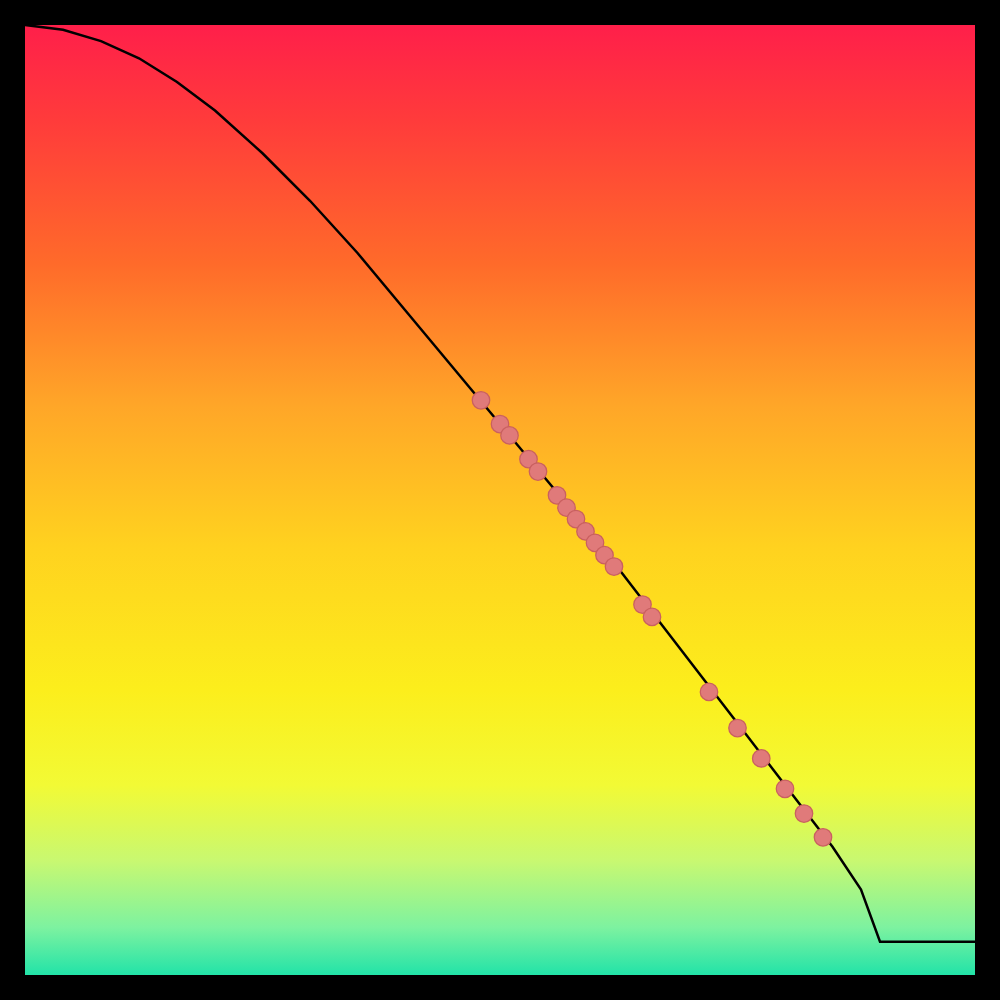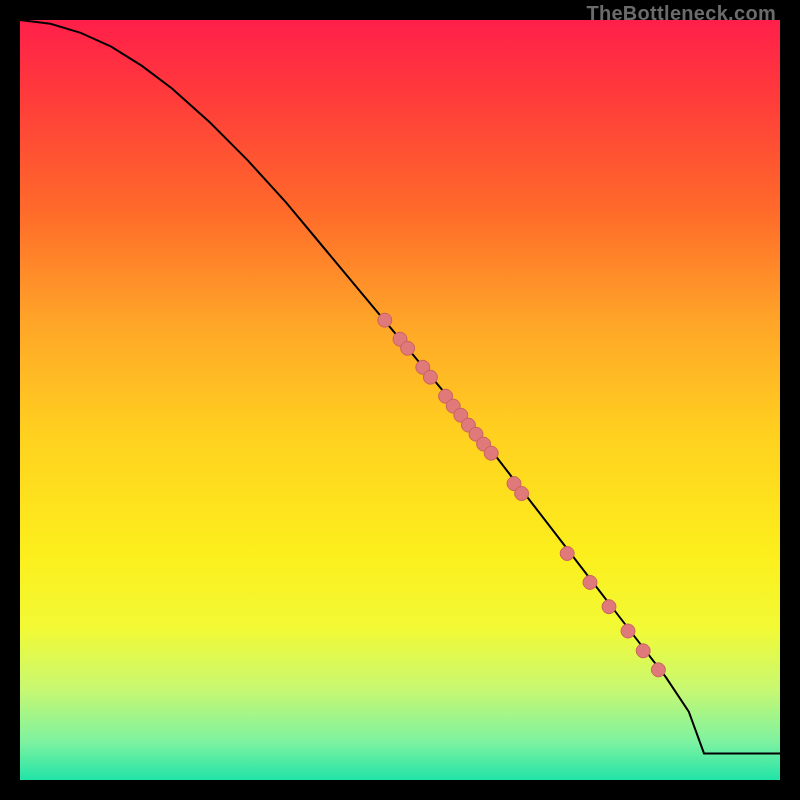--- a/index.html
+++ b/index.html
@@ -51,21 +51,20 @@
   svg {
     position: absolute;
     top: 0;
     left: 0;
   }
 </style>
 </head>
 <body>
 <div class="frame">
   <div class="plot"></div>
-  <div class="watermark">TheBottleneck.com</div>
   <svg id="overlay" width="800" height="800" viewBox="0 0 800 800">
       <path d="M20.0 20.0 L50.4 23.8 L80.8 32.9 L111.2 46.6 L141.6 65.6 L172.0 88.4 L210.0 122.6 L248.0 160.6 L286.0 202.4 L324.0 248.0 L362.0 293.6 L400.0 339.2 L438.0 384.8 L476.0 430.4 L514.0 479.8 L552.0 529.2 L590.0 578.6 L628.0 628.0 L666.0 677.4 L688.8 711.6 L704.0 753.4 L780.0 753.4" fill="none" stroke="#000000" stroke-width="2"></path>
       <circle cx="384.8" cy="320.2" r="7" fill="#e07a7a" stroke="#c96060" stroke-width="1"></circle>
       <circle cx="400.0" cy="339.2" r="7" fill="#e07a7a" stroke="#c96060" stroke-width="1"></circle>
       <circle cx="407.6" cy="348.3" r="7" fill="#e07a7a" stroke="#c96060" stroke-width="1"></circle>
       <circle cx="422.8" cy="367.3" r="7" fill="#e07a7a" stroke="#c96060" stroke-width="1"></circle>
       <circle cx="430.4" cy="377.2" r="7" fill="#e07a7a" stroke="#c96060" stroke-width="1"></circle>
       <circle cx="445.6" cy="396.2" r="7" fill="#e07a7a" stroke="#c96060" stroke-width="1"></circle>
       <circle cx="453.2" cy="406.1" r="7" fill="#e07a7a" stroke="#c96060" stroke-width="1"></circle>
       <circle cx="460.8" cy="415.2" r="7" fill="#e07a7a" stroke="#c96060" stroke-width="1"></circle>

